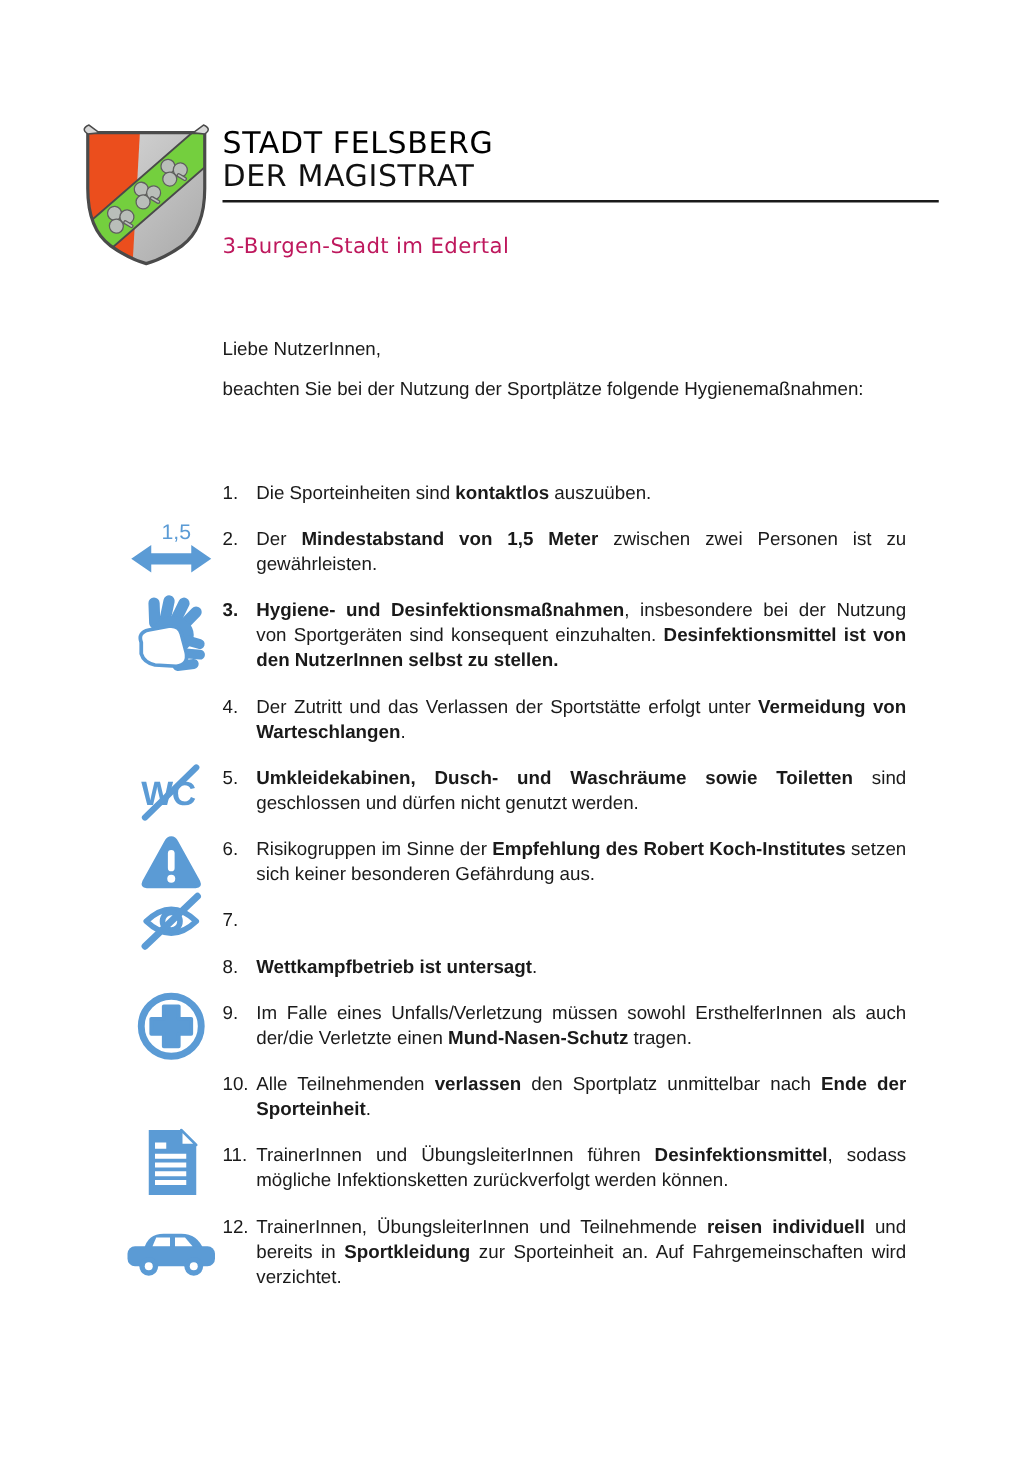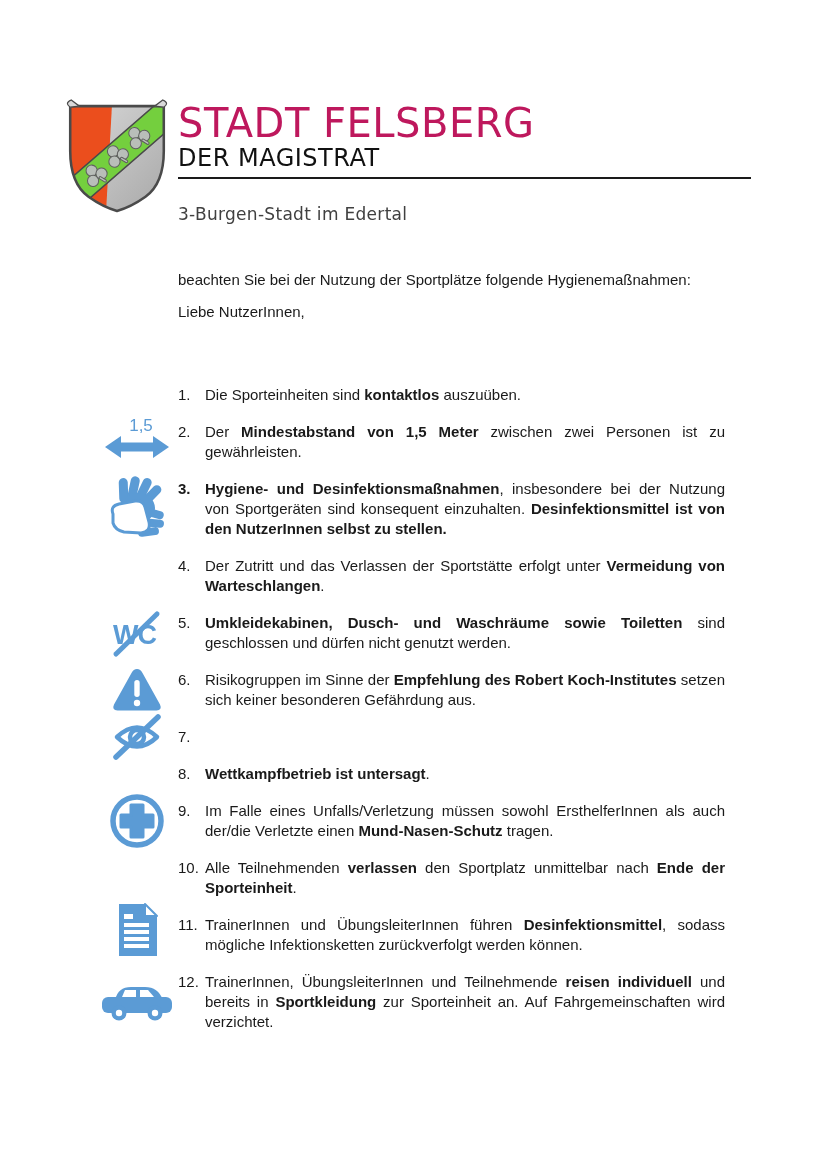--- a/index.html
+++ b/index.html
@@ -15,32 +15,32 @@
 
   
   .crest {
     position: absolute;
     left: 64px; top: 98px;
     width: 106px; height: 118px;
   }
   .header-text { position: absolute; left: 178px; top: 102px; width: 573px; }
   .title {
     font-family: "DejaVu Sans", sans-serif;
-    font-size: 40px; font-weight: 400; line-height: 1.05;
-    color: #be185d; letter-spacing: 0.5px; white-space: nowrap;
+    font-size: 24px; font-weight: 400; line-height: 1.05;
+    color: #000000; letter-spacing: 0.5px; white-space: nowrap;
   }
   .subtitle {
     font-family: "DejaVu Sans", sans-serif;
     font-size: 24px; font-weight: 400; margin-top: 0;
     color: #111; letter-spacing: 0.5px;
   }
   .header-rule { border: none; border-top: 2px solid #1a1a1a; margin-top: 5px; width: 573px; }
   .tagline {
     font-family: "DejaVu Sans", sans-serif;
-    font-size: 17px; color: #404040; margin-top: 25px; letter-spacing: 0.3px;
+    font-size: 17px; color: #be185d; margin-top: 25px; letter-spacing: 0.3px;
   }
 
   
   .intro { position: absolute; left: 178px; top: 270px; width: 547px; font-size: 15px; line-height: 20px; }
   .intro p + p { margin-top: 12px; }
 
   
   .rules { position: absolute; left: 95px; top: 385px; width: 630px; }
   .rule-row {
     display: grid;
@@ -103,22 +103,22 @@
 </div>
 
 <div class="header-text">
   <div class="title">STADT FELSBERG</div>
   <div class="subtitle">DER MAGISTRAT</div>
   <hr class="header-rule">
   <div class="tagline">3-Burgen-Stadt im Edertal</div>
 </div>
 
 <div class="intro">
+  <p>Liebe NutzerInnen,</p>
   <p>beachten Sie bei der Nutzung der Sportplätze folgende Hygienemaßnahmen:</p>
-  <p>Liebe NutzerInnen,</p>
 </div>
 
 <div class="rules">
     <div class="rule-row">
       <div class="icon-cell"></div>
       <div class="num-cell">1.</div>
       <div class="text-cell"><span>Die Sporteinheiten sind </span><span class="b">kontaktlos</span><span> auszuüben.</span></div>
     </div>
     <div class="rule-row">
       <div class="icon-cell icon-distance-arrow">

